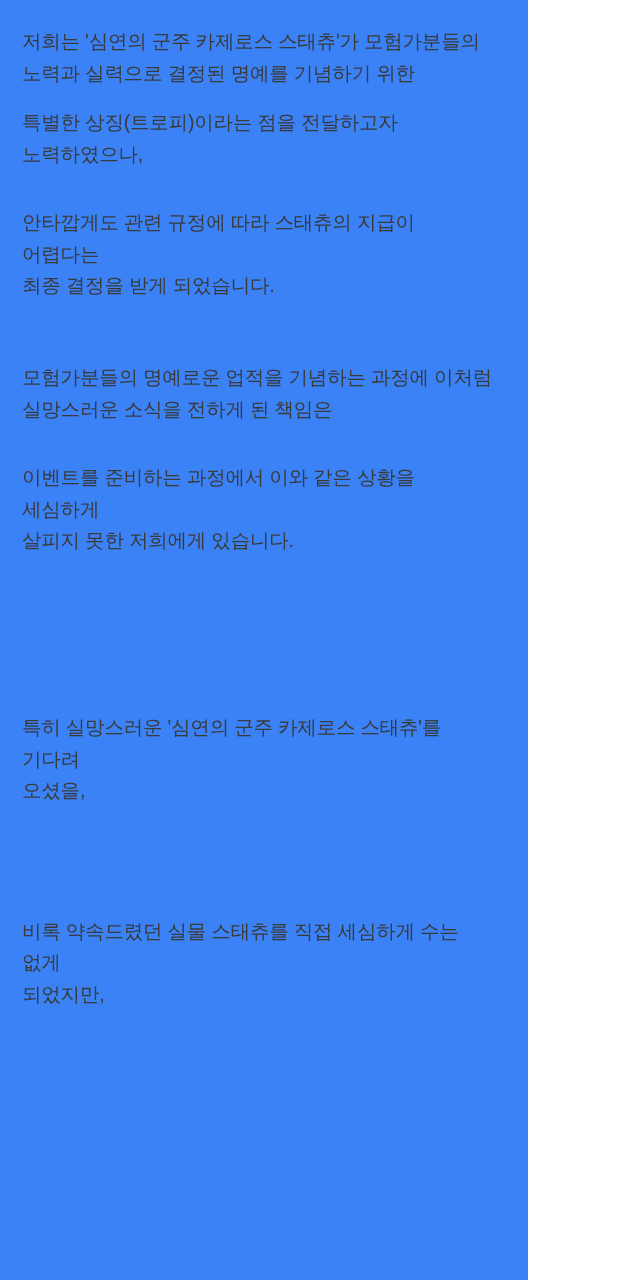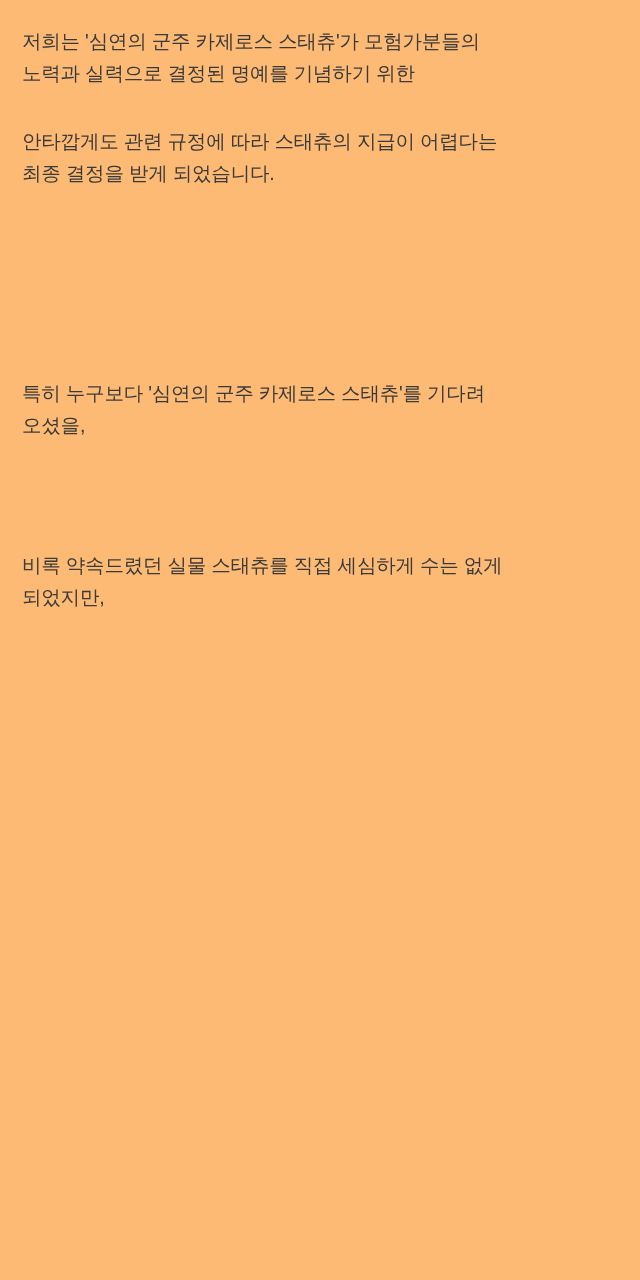--- a/index.html
+++ b/index.html
@@ -8,25 +8,25 @@
     padding: 0;
     background: #ffffff;
   }
   body {
     width: 640px;
     min-height: 1280px;
     font-family: "Liberation Sans", "DejaVu Sans", sans-serif;
     color: #333333;
   }
   .page {
-    width: 640px;
+    width: 528px;
     min-height: 1280px;
     box-sizing: border-box;
     padding: 26px 34px 20px 22px;
-    background: #fdba74;
+    background: #3b82f6;
   }
   .block {
     margin: 0 0 26px 0;
   }
   .para {
     font-size: 19.5px;
     line-height: 1.62;
     color: #3a3a3a;
     margin: 0 0 18px 0;
     white-space: pre-line;
@@ -41,34 +41,42 @@
   .gap-large { height: 46px; }
 </style>
 </head>
 <body>
 
 <div class="page">
 
   <div class="block">
     <p class="para">저희는 '심연의 군주 카제로스 스태츄'가 모험가분들의
 노력과 실력으로 결정된 명예를 기념하기 위한</p>
+    <p class="para">특별한 상징(트로피)이라는 점을 전달하고자
+노력하였으나,</p>
     <p class="para">안타깝게도 관련 규정에 따라 스태츄의 지급이 어렵다는
 최종 결정을 받게 되었습니다.</p>
   </div>
 
   <div class="gap-medium"></div>
 
+  <div class="block">
+    <p class="para">모험가분들의 명예로운 업적을 기념하는 과정에 이처럼
+실망스러운 소식을 전하게 된 책임은</p>
+    <p class="para">이벤트를 준비하는 과정에서 이와 같은 상황을 세심하게
+살피지 못한 저희에게 있습니다.</p>
+  </div>
 
   <div class="gap-large"></div>
 
 
   <div class="gap-large"></div>
 
   <div class="block">
-    <p class="para">특히 누구보다 '심연의 군주 카제로스 스태츄'를 기다려
+    <p class="para">특히 실망스러운 '심연의 군주 카제로스 스태츄'를 기다려
 오셨을,</p>
   </div>
 
   <div class="gap-large"></div>
 
   <div class="block">
     <p class="para">비록 약속드렸던 실물 스태츄를 직접 세심하게 수는 없게
 되었지만,</p>
   </div>
 

